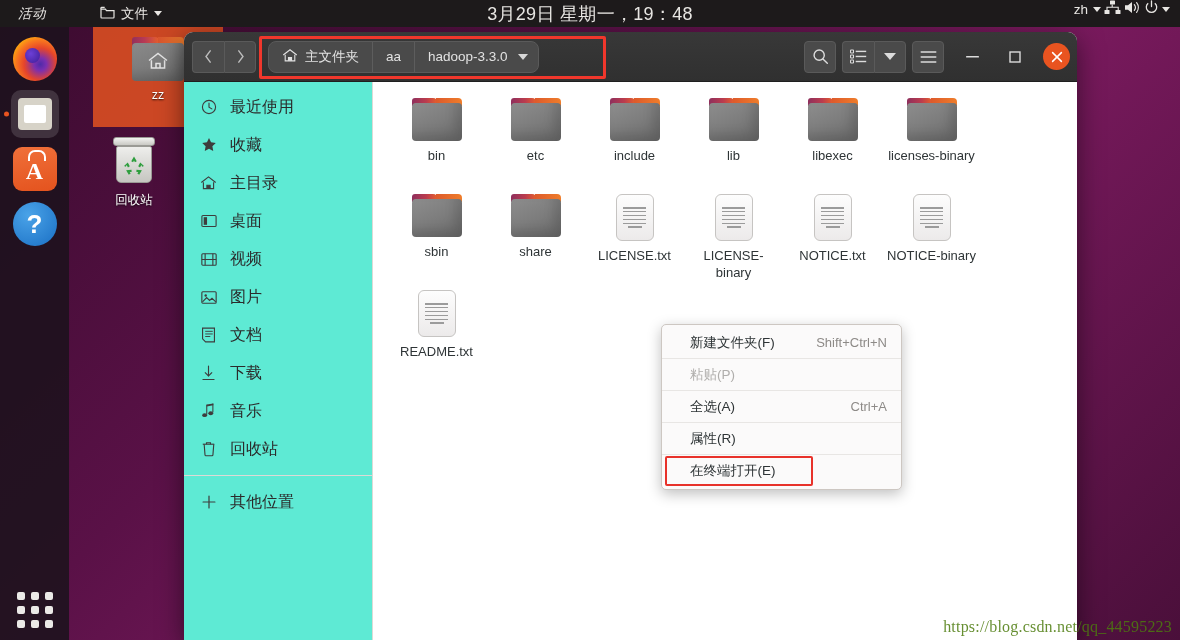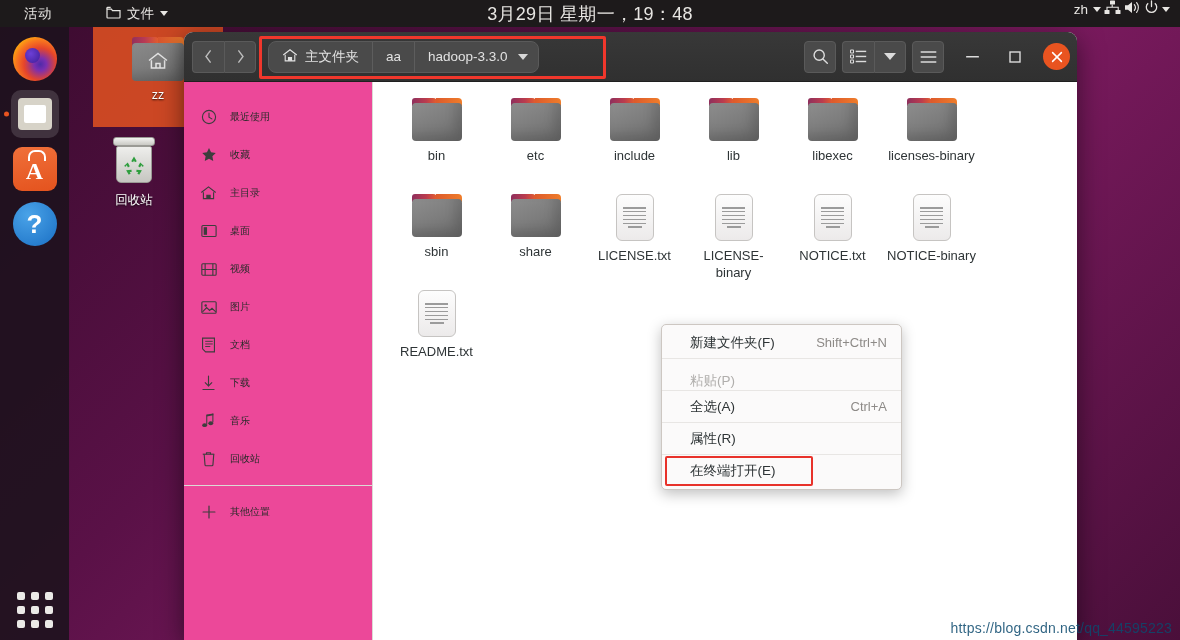--- a/index.html
+++ b/index.html
@@ -15,21 +15,21 @@
 
   
   #topbar {
     position: absolute; top: 0; left: 0;
     width: 1180px; height: 27px;
     background: #1d1a1b;
     display: flex; align-items: center;
     color: #e8e6e3; font-size: 13.5px;
     z-index: 60;
   }
-  .tb-activities { padding: 0 10px 0 24px; letter-spacing: .5px; }
+  .tb-activities { padding: 0 10px 0 18px; letter-spacing: .5px; font-style: italic; }
   .tb-files {
     display: flex; align-items: center; gap: 6px;
     padding: 0 8px; margin-left: 36px;
   }
   .tb-caret {
     width: 0; height: 0;
     border-left: 4.5px solid transparent;
     border-right: 4.5px solid transparent;
     border-top: 5px solid #e8e6e3;
     display: inline-block;
@@ -227,24 +227,24 @@
     display: flex; align-items: center; justify-content: center;
     color: #dcdcdc; margin-left: 9px;
   }
   .wctl.close { background: #e95420; color: #fff; }
 
   #body { flex: 1; display: flex; min-height: 0; }
 
   
   #sidebar {
     width: 189px; flex: 0 0 189px;
-    background: #ec4899;
+    background: #5eead4;
     border-right: 1px solid #dcdad5;
-    padding-top: 16px;
-    font-size: 10px; color: #2e3436;
+    padding-top: 6px;
+    font-size: 16px; color: #2e3436;
   }
   .side-item {
     height: 38px; display: flex; align-items: center; gap: 13px;
     padding-left: 16px; color: #2b2b2b;
   }
   .side-icon { width: 17px; height: 17px; display: flex; align-items: center; justify-content: center; color: #3d3d3d; }
   .side-sep { height: 1px; background: #dcdad5; margin: 7px 0; }
 
   
   #files {
@@ -300,44 +300,44 @@
     padding: 2px 0;
     font-size: 13.5px;
   }
   .mi {
     height: 32px; display: flex; align-items: center;
     padding: 0 14px 0 28px; color: #2e3436;
     border-bottom: 1px solid #e8e6e4;
     position: relative;
   }
   .mi:last-child { border-bottom: none; }
-  .mi.disabled { color: #b0aeac; align-items: flex-end; }
+  .mi.disabled { color: #b0aeac; }
   .mi .accel { margin-left: auto; color: #8d8a87; font-size: 13px; }
   .mi.highlighted::after {
     content: ""; position: absolute;
     left: 3px; right: 88px; top: 1px; bottom: 1px;
     border: 2px solid #e8322a; border-radius: 2px;
     pointer-events: none;
   }
 
   
   #annot-path {
     position: absolute; left: 259px; top: 36px;
     width: 347px; height: 43px;
     border: 3px solid #f0372c;
     border-radius: 2px;
     z-index: 55; pointer-events: none;
   }
 
   
   #watermark {
     position: absolute; right: 8px; bottom: 4px;
-    color: #0c4a6e; font-size: 14px; opacity: .85;
+    color: #4d7c0f; font-size: 16px; opacity: .85;
     z-index: 70; letter-spacing: .2px;
-    font-family: Liberation Sans, sans-serif;
+    font-family: Liberation Serif, serif;
   }
 </style>
 </head>
 <body>
 
 <div id="topbar">
   <div class="tb-activities">活动</div>
   <div class="tb-files">
     <span>
       <svg width="15" height="13" viewBox="0 0 15 13" fill="none" stroke="#e8e6e3" stroke-width="1.2">

